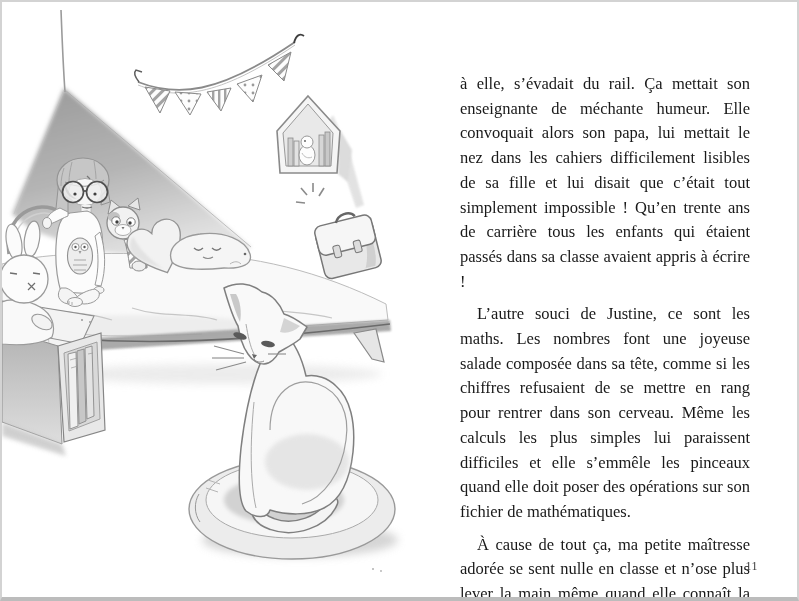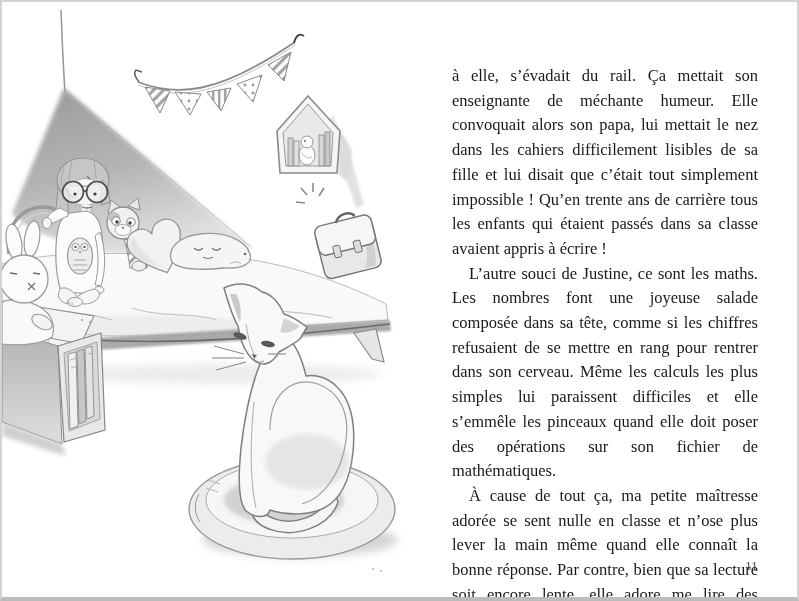--- a/index.html
+++ b/index.html
@@ -6,21 +6,21 @@
   .screen {
     width:799px; height:601px; position:relative; background:#ffffff;
     box-sizing:border-box; border:2px solid #d3d3d3; border-bottom:4px solid #bcbcbc;
     overflow:hidden; font-family:"Liberation Serif","DejaVu Serif",serif;
   }
   .illustration { position:absolute; left:0; top:0; width:435px; height:595px; }
   .text-col {
     position:absolute; left:450px; top:62px; width:306px;
     font-size:16.5px; line-height:24.7px; text-align:justify; color:#191919;
   }
-  .text-col p { margin:0; }
+  .text-col p { margin:8px; }
   .text-col p.indent { text-indent:17px; }
   .pagenum {
     position:absolute; left:450px; top:557px; width:306px; text-align:right;
     font-size:12px; color:#3d3d3d; letter-spacing:0.5px;
   }
 </style>
 </head>
 <body>
 
 <div class="screen">

